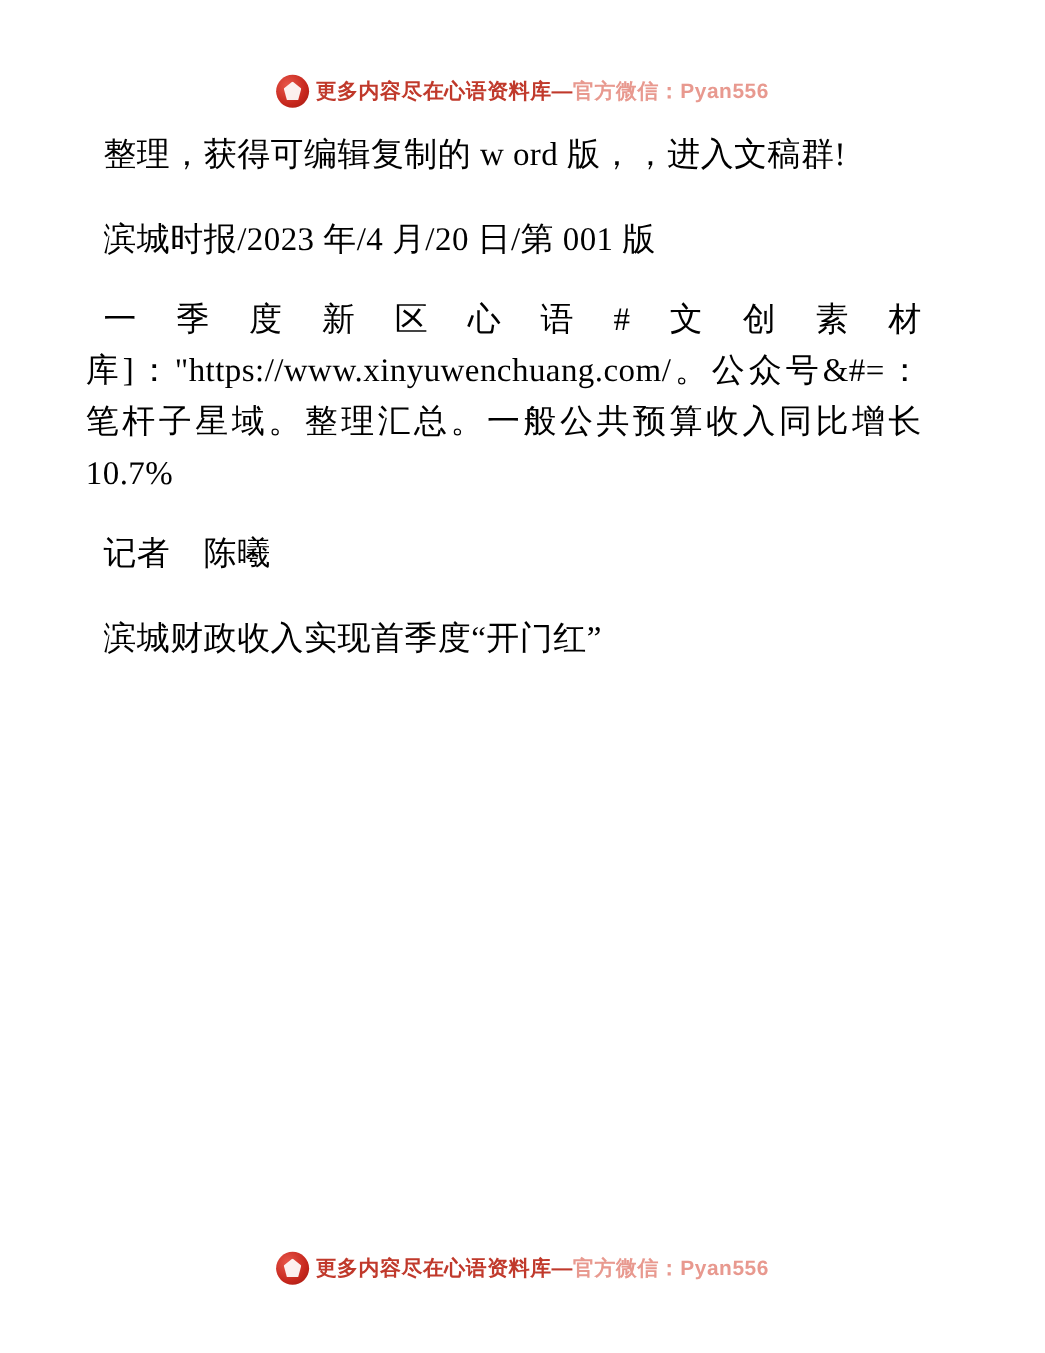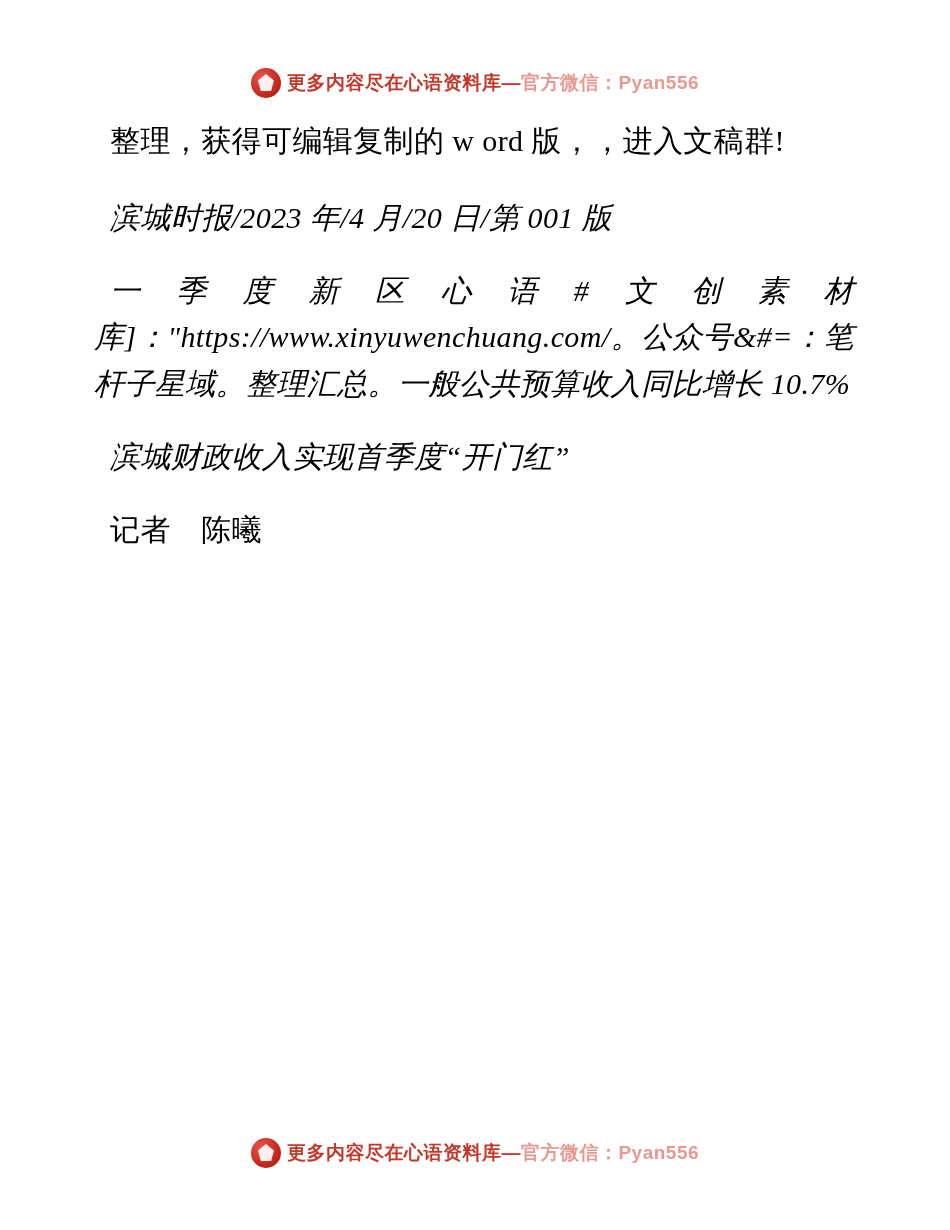--- a/index.html
+++ b/index.html
@@ -71,57 +71,56 @@
     color: #c0392b;
   }
   .wm-text .pink {
     color: #e8998f;
   }
 
   
   .doc {
     position: absolute;
     top: 118px;
-    left: 94px;
+    left: 78px;
     width: 760px;
   }
   .para {
     font-size: 30px;
     line-height: 1.56;
     text-align: justify;
     margin: 0 0 18px 0;
     letter-spacing: 0.4px;
   }
   .para.indent {
     text-indent: 16px;
   }
   .gap-lg {
     margin-bottom: 30px;
   }
   .gap-md {
     margin-bottom: 26px;
-    font-style: italic;
   }
 </style>
 </head>
 <body>
 
 <div class="page">
 
   <div class="watermark watermark-top">
     <span class="wm-logo"></span>
     <span class="wm-text"><span class="red">更多内容尽在心语资料库—</span><span class="pink">官方微信：Pyan556</span></span>
   </div>
 
   <div class="doc">
     <p class="para indent gap-lg">整理，获得可编辑复制的 w ord 版，，进入文稿群!</p>
     <p class="para indent gap-md">滨城时报/2023 年/4 月/20 日/第 001 版</p>
     <p class="para indent gap-md">一季度新区心语#文创素材库]："https://www.xinyuwenchuang.com/。公众号&amp;#=：笔杆子星域。整理汇总。一般公共预算收入同比增长 10.7%</p>
+    <p class="para indent gap-lg">记者　陈曦</p>
     <p class="para indent gap-md">滨城财政收入实现首季度“开门红”</p>
-    <p class="para indent gap-lg">记者　陈曦</p>
   </div>
 
   <div class="watermark watermark-bottom">
     <span class="wm-logo"></span>
     <span class="wm-text"><span class="red">更多内容尽在心语资料库—</span><span class="pink">官方微信：Pyan556</span></span>
   </div>
 
 </div>
 
 </body></html>

